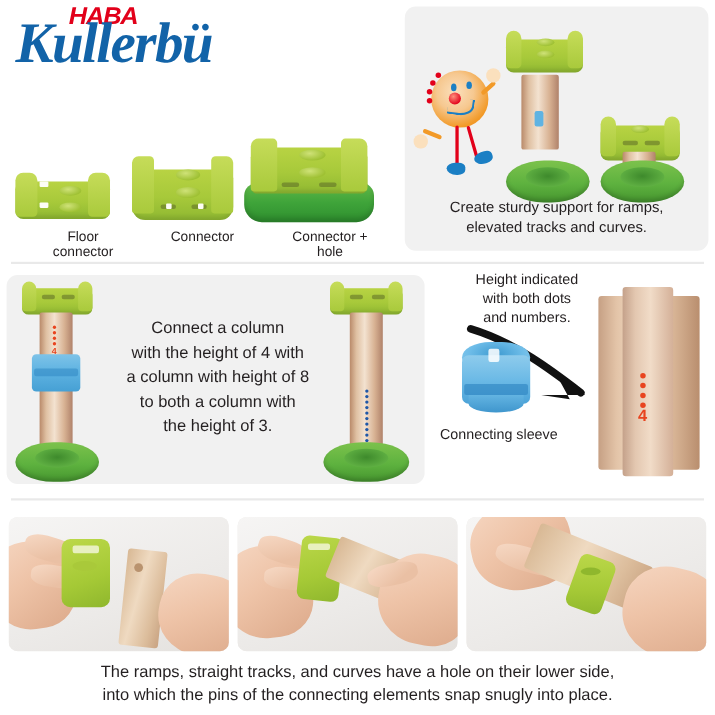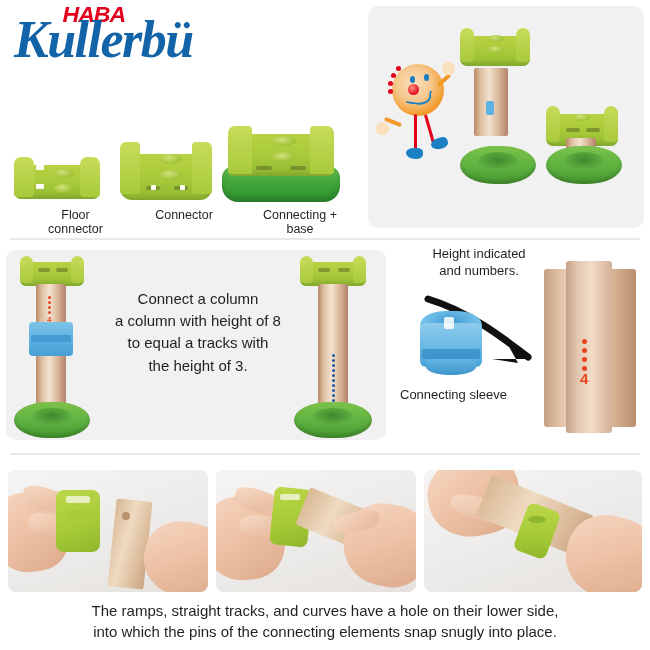--- a/index.html
+++ b/index.html
@@ -231,21 +231,21 @@
       <div class="connector" style="left:6px;top:0;width:106px;height:50px;">
         <div class="conn-body" style="height:42px;border-radius:9px 9px 6px 6px;"></div>
         <div class="conn-wing l" style="height:48px;width:24px;border-radius:7px 4px 3px 3px;"></div>
         <div class="conn-wing r" style="height:48px;width:24px;border-radius:4px 7px 3px 3px;"></div>
         <div class="conn-dimple" style="left:44px;top:10px;width:24px;height:10px;"></div>
         <div class="conn-dimple" style="left:44px;top:26px;width:24px;height:10px;"></div>
         <div class="conn-slot" style="left:28px;top:40px;width:16px;height:4px;"></div>
         <div class="conn-slot" style="left:62px;top:40px;width:16px;height:4px;"></div>
       </div>
     </div>
-    <div class="item-label" style="position:absolute;left:218px;top:98px;width:128px;">Connecting + base</div>
+    <div class="item-label" style="position:absolute;left:218px;top:98px;width:128px;">Connector + hole</div>
   </div>
 
   <div class="panel" style="left:368px;top:6px;width:276px;height:222px;">
 
     <div class="char" style="left:16px;top:52px;width:80px;height:105px;">
       <div class="char-head"></div>
       <div class="char-hair" style="left:12px;top:8px;"></div>
       <div class="char-hair" style="left:7px;top:15px;"></div>
       <div class="char-hair" style="left:4px;top:23px;"></div>
       <div class="char-hair" style="left:4px;top:31px;"></div>
@@ -284,20 +284,24 @@
       <div class="conn-wing r" style="height:36px;width:14px;"></div>
       <div class="conn-dimple" style="left:28px;top:8px;width:16px;height:7px;"></div>
       <div class="conn-slot" style="left:20px;top:22px;width:14px;height:4px;"></div>
       <div class="conn-slot" style="left:40px;top:22px;width:14px;height:4px;"></div>
     </div>
     <div class="wood wood-round" style="position:absolute;left:198px;top:132px;width:30px;height:28px;"></div>
     <div class="foot" style="left:178px;top:140px;width:76px;height:38px;">
       <div class="foot-hole"></div>
     </div>
 
+    <div class="cap" style="position:absolute;left:6px;top:174px;width:264px;">
+      <div>Create sturdy support for ramps,</div>
+      <div>elevated tracks and curves.</div>
+    </div>
   </div>
 
   <div class="divider" style="top:238px;"></div>
 
   <div class="panel" style="left:6px;top:250px;width:380px;height:190px;">
 
     <div style="position:absolute;left:8px;top:6px;width:76px;height:178px;">
       <div style="position:absolute;left:6px;top:0;width:64px;height:30px;">
         <div class="conn-body" style="height:24px;border-radius:6px;"></div>
         <div class="conn-wing l" style="height:27px;width:13px;"></div>
@@ -316,22 +320,23 @@
       <div class="sleeve" style="left:15px;top:66px;width:44px;height:34px;">
         <div class="sleeve-band" style="top:38%;"></div>
       </div>
       <div class="foot" style="left:0px;top:146px;width:76px;height:36px;">
         <div class="foot-hole"></div>
       </div>
     </div>
 
     <div class="cap" style="position:absolute;left:92px;top:38px;width:200px;font-size:15px;line-height:1.48;">
       <div>Connect a column</div>
+      <div>with the height of 4 with</div>
       <div>a column with height of 8</div>
-      <div>to equal a tracks with</div>
+      <div>to both a column with</div>
       <div>the height of 3.</div>
     </div>
 
     <div style="position:absolute;left:288px;top:6px;width:78px;height:178px;">
       <div style="position:absolute;left:6px;top:0;width:66px;height:30px;">
         <div class="conn-body" style="height:24px;border-radius:6px;"></div>
         <div class="conn-wing l" style="height:27px;width:13px;"></div>
         <div class="conn-wing r" style="height:27px;width:13px;"></div>
         <div class="conn-slot" style="left:18px;top:12px;width:12px;height:4px;"></div>
         <div class="conn-slot" style="left:38px;top:12px;width:12px;height:4px;"></div>
@@ -353,20 +358,21 @@
       <div class="foot" style="left:0px;top:146px;width:78px;height:36px;">
         <div class="foot-hole"></div>
       </div>
     </div>
   </div>
 
   <div style="position:absolute;left:392px;top:245px;width:258px;height:200px;">
 
     <div style="position:absolute;left:22px;top:0px;width:130px;text-align:center;font-size:13px;line-height:1.34;">
       <div>Height indicated</div>
+      <div>with both dots</div>
       <div>and numbers.</div>
     </div>
 
     <svg class="arrow-svg" style="left:28px;top:48px;" width="130" height="82" viewBox="0 0 130 82">
       <path d="M8,6 C48,18 82,44 108,64" stroke="#111" stroke-width="7" fill="none" stroke-linecap="round"></path>
       <path d="M112,66 L86,48 L98,70 L72,66 Z" fill="#111"></path>
     </svg>
 
     <div style="position:absolute;left:28px;top:66px;width:62px;height:68px;">
       <div style="position:absolute;left:0;top:0;width:62px;height:28px;border-radius:50%/60%;

